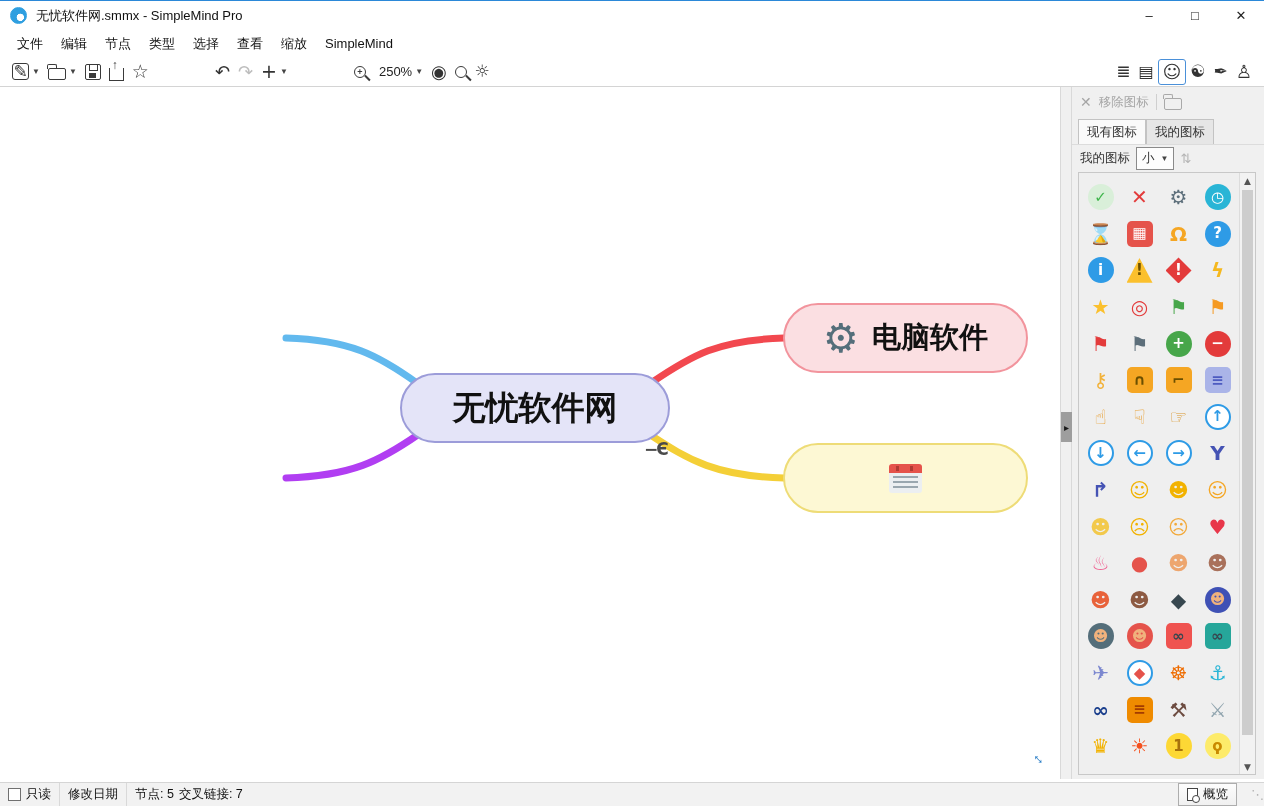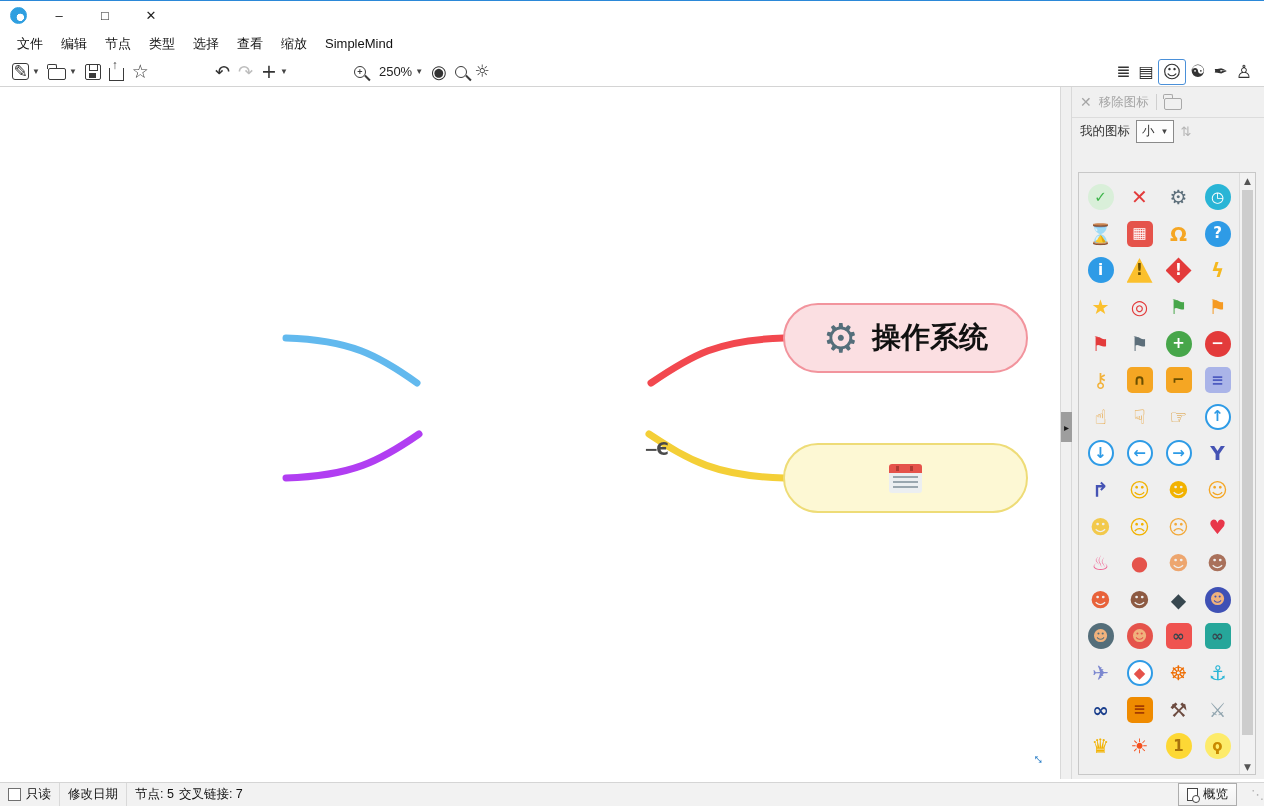--- a/index.html
+++ b/index.html
@@ -119,20 +119,21 @@
   .minidoc { width:11px; height:13px; border:1.4px solid #444; background:#fff; position:relative; }
   .minidoc::after { content:""; position:absolute; right:-3px; bottom:-3px; width:6px; height:6px;
     border:1.4px solid #444; border-radius:50%; background:#fff; }
   .grip { margin-right:2px; color:#b5b5b5; font-size:13px; letter-spacing:-2px; }
 </style>
 </head>
 <body>
 
 <div class="titlebar">
   <span class="applogo"></span>
+  <span class="wtitle">无忧软件网.smmx - SimpleMind Pro</span>
   <div class="winbtns">
     <span class="winbtn">–</span>
     <span class="winbtn">□</span>
     <span class="winbtn">✕</span>
   </div>
 </div>
 
 <div class="menubar">
   <span class="menuitem">文件</span>
   <span class="menuitem">编辑</span>
@@ -222,42 +223,49 @@
       <path d="M286,251 C350,253 378,268 417,296" stroke="#62b9ee" stroke-width="7" fill="none" stroke-linecap="round"></path>
       <path d="M784,251 C718,253 692,268 651,296" stroke="#f2484f" stroke-width="7" fill="none" stroke-linecap="round"></path>
       <path d="M286,391 C352,389 380,374 419,347" stroke="#b13ef2" stroke-width="7" fill="none" stroke-linecap="round"></path>
       <path d="M784,391 C716,389 690,374 649,347" stroke="#f4cf37" stroke-width="7" fill="none" stroke-linecap="round"></path>
     </svg>
 
 
 
     <div class="mnode" style="left:783px; top:216px; width:245px; background:#fbdfe2; border-color:#f2949d; font-size:29px">
       <span class="ic-gear">⚙</span>
-      <span class="lbl">操作系统</span>
+      <span class="lbl">电脑软件</span>
     </div>
 
     <div class="mnode" style="left:783px; top:356px; width:245px; background:#fdf8d4; border-color:#eedc77; font-size:29px">
       <span class="ic-cal"></span>
     </div>
 
+    <div class="mnode" style="left:400px; top:286px; width:270px; background:#e4e4f8; border-color:#9c9cd9; font-size:33px">
+      <span class="lbl">无忧软件网</span>
+    </div>
 
     <span class="crosslink" style="left:644px; top:352px">−Є</span>
     <span class="canvas-resize" style="left:1033px; top:662px">↔</span>
   </div>
 
   <div class="splitter">
     <div class="split-handle">▸</div>
   </div>
 
   <div class="panel">
     <div class="phead">
       <span class="x glyph">✕</span>
       <span>移除图标</span>
       <span class="psep"></span>
       <span class="folder gray"></span>
+    </div>
+    <div class="ptabs">
+      <span class="ptab active">现有图标</span>
+      <span class="ptab">我的图标</span>
     </div>
     <div class="psize">
       <span>我的图标</span>
       <span class="sizesel">
         <span>小</span>
         <span class="caret">▼</span>
       </span>
       <span class="sortic glyph">⇅</span>
     </div>
     <div class="gridwrap">

